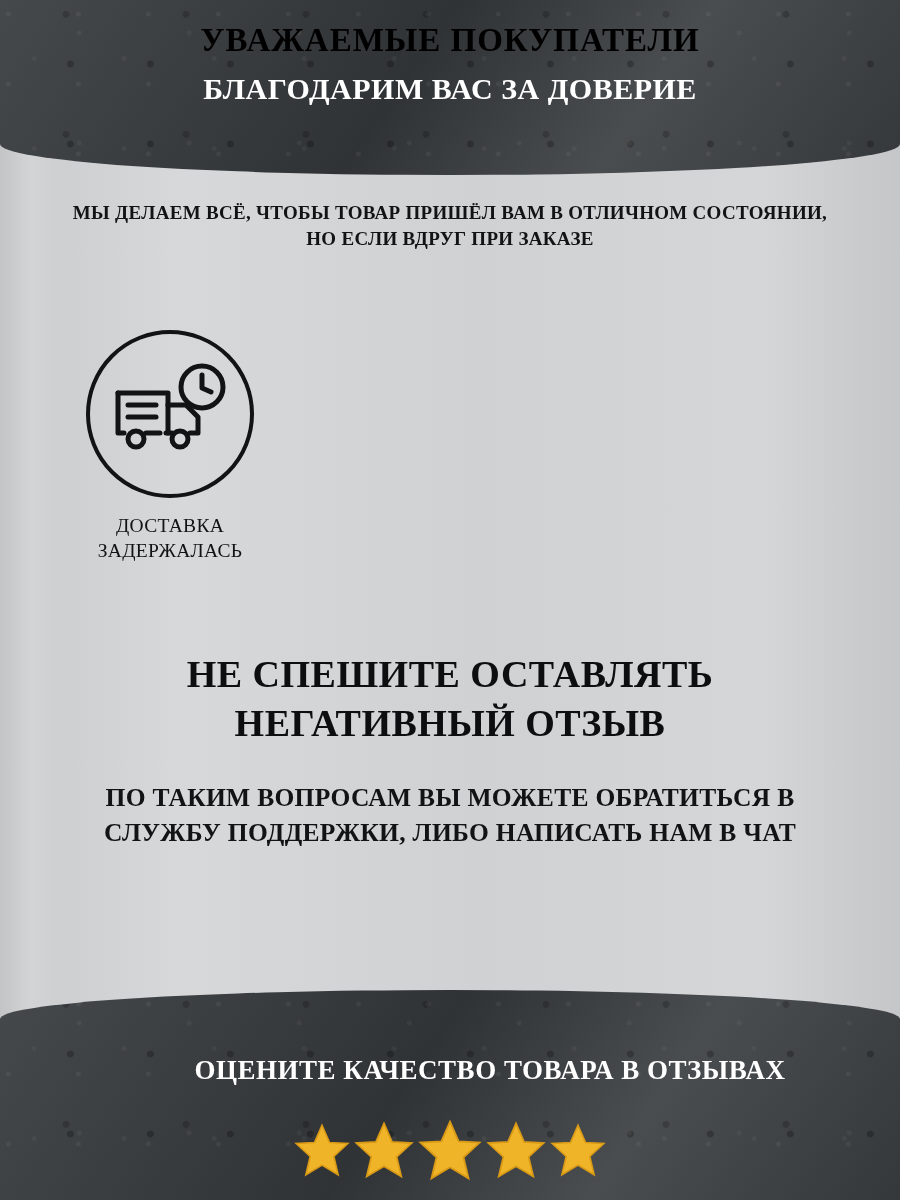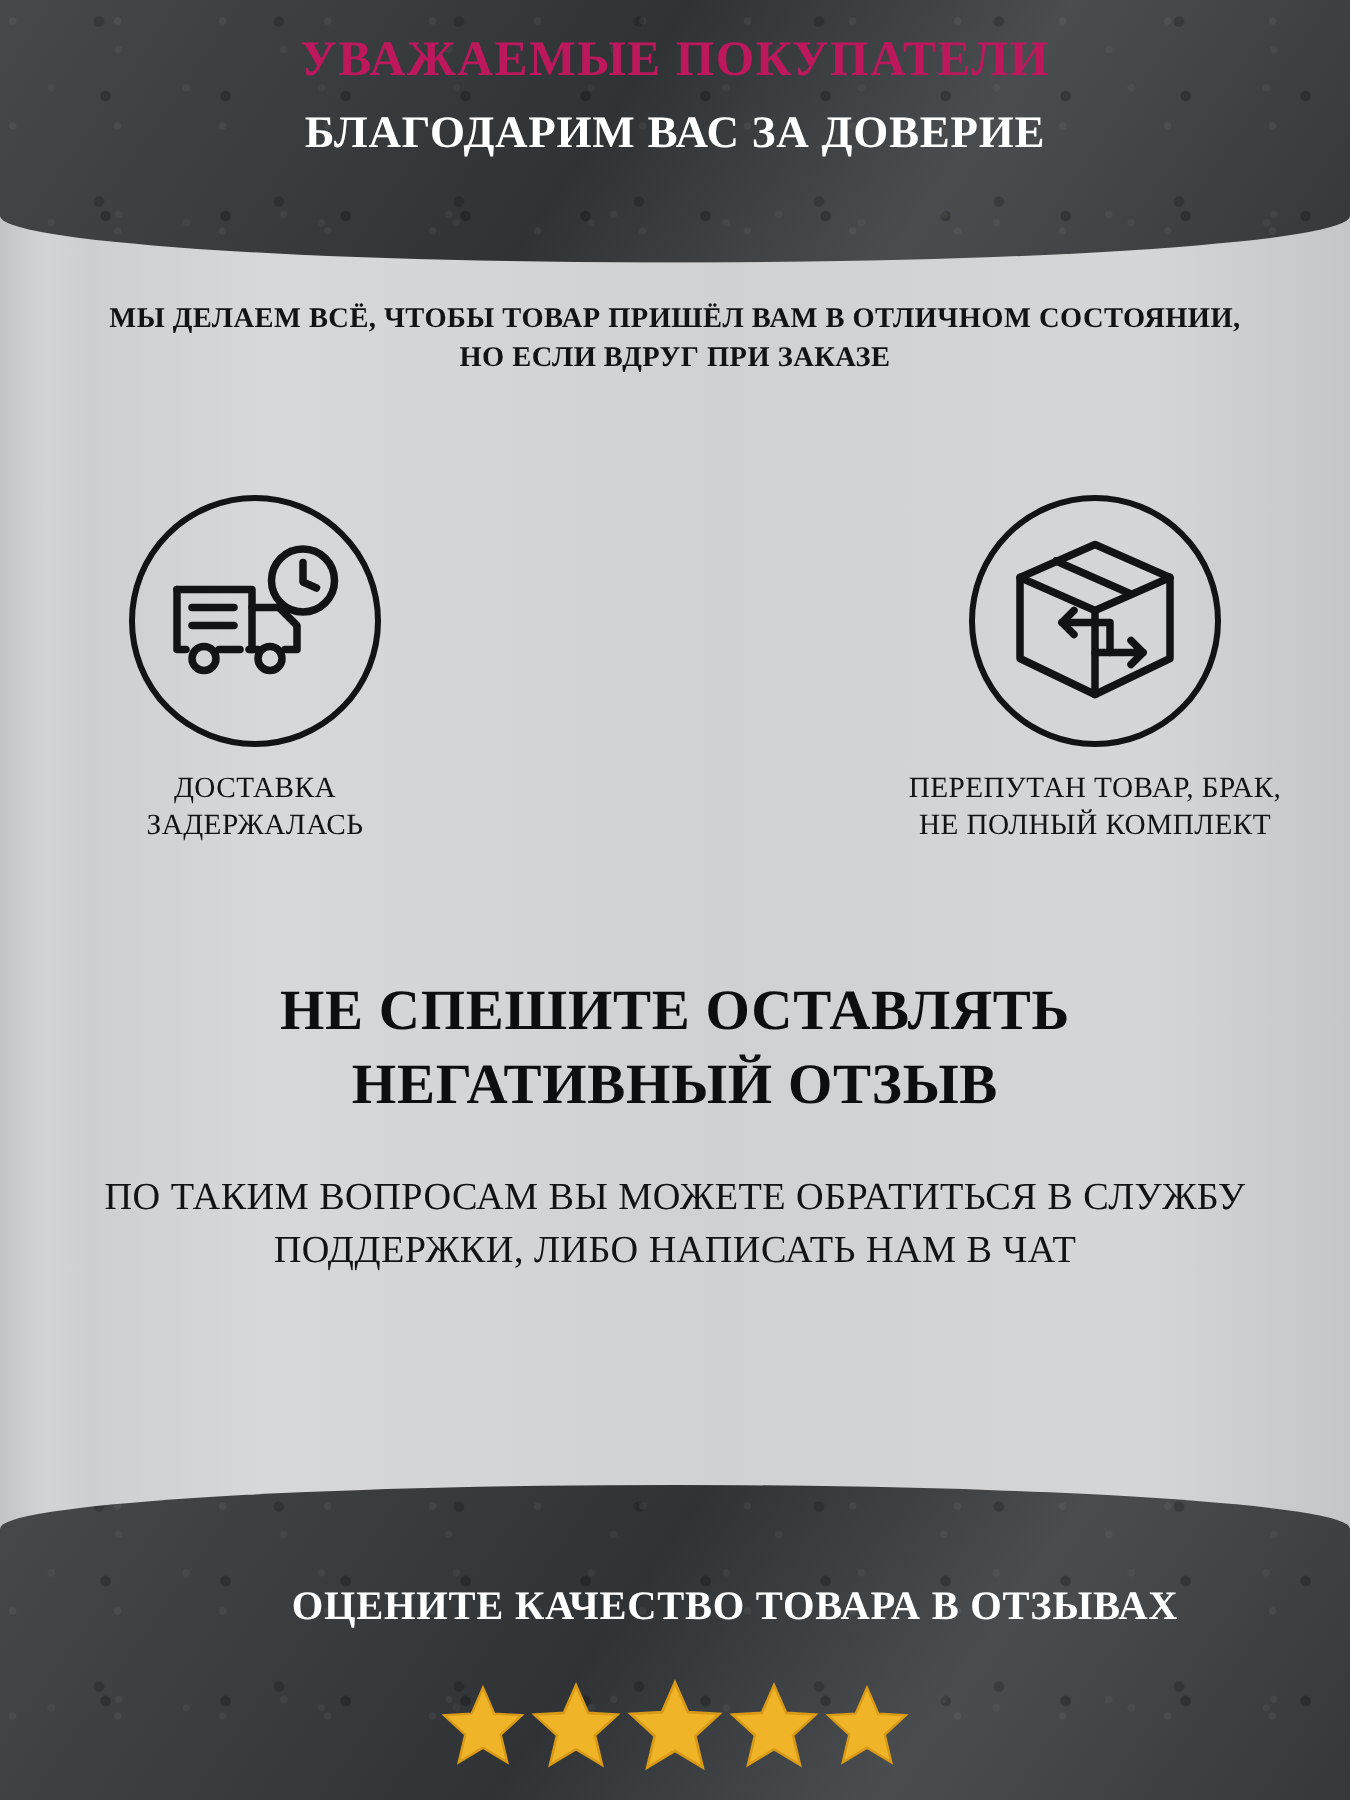--- a/index.html
+++ b/index.html
@@ -63,21 +63,21 @@
     top: 22px;
     left: 0;
     width: 900px;
     text-align: center;
     z-index: 5;
   }
   .top-title {
     font-size: 33px;
     font-weight: bold;
     letter-spacing: 1px;
-    color: #be185d;
+    color: #000000;
     line-height: 1.1;
     text-transform: uppercase;
   }
   .top-sub {
     margin-top: 12px;
     font-size: 30px;
     font-weight: bold;
     color: #ffffff;
     line-height: 1.25;
     letter-spacing: 0.5px;
@@ -153,21 +153,21 @@
     text-transform: uppercase;
     z-index: 4;
   }
   .mid-body {
     position: absolute;
     top: 780px;
     left: 50px;
     width: 800px;
     text-align: center;
     font-size: 25.5px;
-    font-weight: normal;
+    font-weight: bold;
     line-height: 1.38;
     color: #111315;
     letter-spacing: 0.3px;
     text-transform: uppercase;
     z-index: 4;
   }
 
   
   .bottom-text {
     position: absolute;
@@ -234,38 +234,20 @@
           <circle cx="26" cy="80" r="8"></circle>
           <circle cx="70" cy="80" r="8"></circle>
 
           <circle cx="92" cy="28" r="21"></circle>
           <path d="M92 16 L92 29 L101 33"></path>
         </svg>
       </div>
       <div class="icon-caption">ДОСТАВКА ЗАДЕРЖАЛАСЬ</div>
     </div>
 
-    <div class="icon-item">
-      <div class="icon-circle">
-        <svg width="120" height="118" viewBox="0 0 120 118" fill="none" stroke="#111315" stroke-width="5" stroke-linecap="round" stroke-linejoin="round">
-
-          <path d="M60 8 L110 30 L110 84 L60 108 L10 84 L10 30 Z"></path>
-          <path d="M10 30 L60 52 L110 30"></path>
-          <path d="M60 52 L60 108"></path>
-
-          <path d="M34 19 L84 41"></path>
-
-          <path d="M46 52 L38 60 L46 68" stroke-width="5"></path>
-          <path d="M38 60 L70 60 L70 80"></path>
-          <path d="M84 88 L92 80 L84 72"></path>
-          <path d="M92 80 L60 80"></path>
-        </svg>
-      </div>
-      <div class="icon-caption">ПЕРЕПУТАН ТОВАР, БРАК, НЕ ПОЛНЫЙ КОМПЛЕКТ</div>
-    </div>
 
 
   </div>
 
   <div class="mid-heading">НЕ СПЕШИТЕ ОСТАВЛЯТЬ НЕГАТИВНЫЙ ОТЗЫВ</div>
   <div class="mid-body">ПО ТАКИМ ВОПРОСАМ ВЫ МОЖЕТЕ ОБРАТИТЬСЯ В СЛУЖБУ ПОДДЕРЖКИ, ЛИБО НАПИСАТЬ НАМ В ЧАТ</div>
 
   <div class="dark-panel bottom-panel"></div>
 
   <div class="bottom-text">ОЦЕНИТЕ КАЧЕСТВО ТОВАРА В ОТЗЫВАХ</div>

